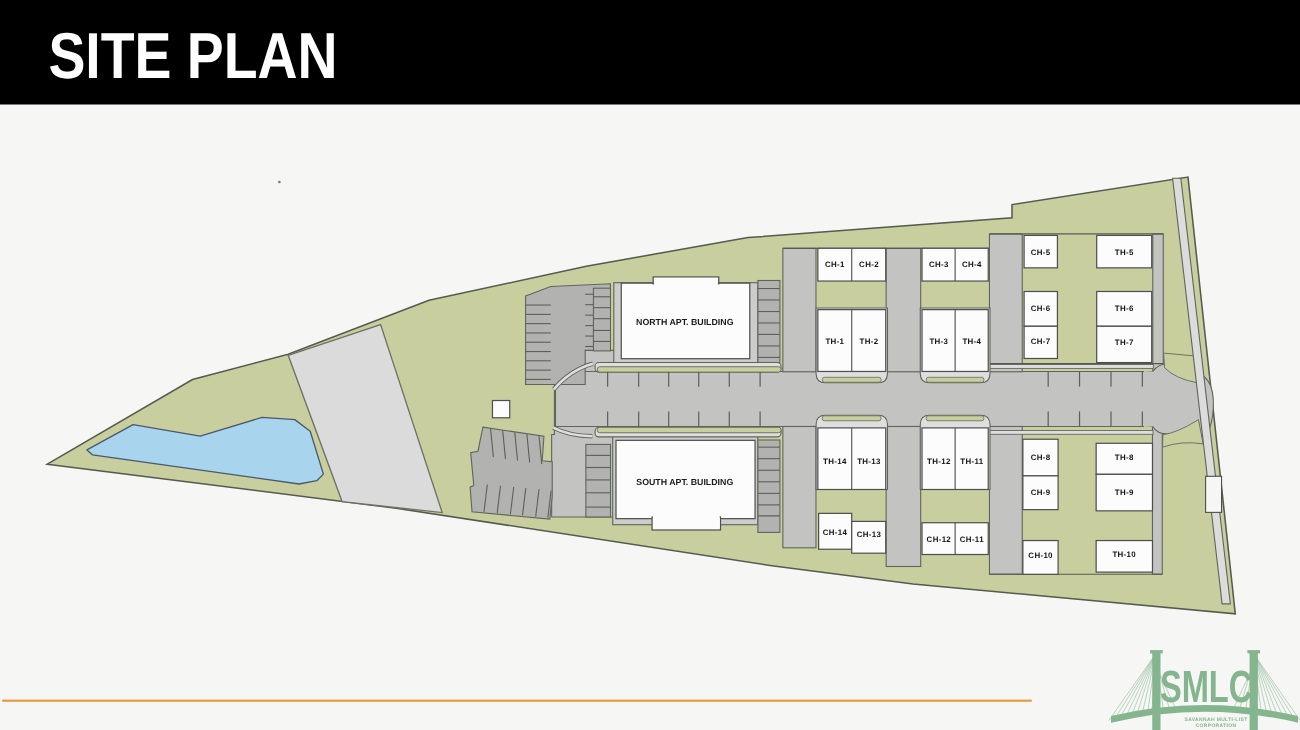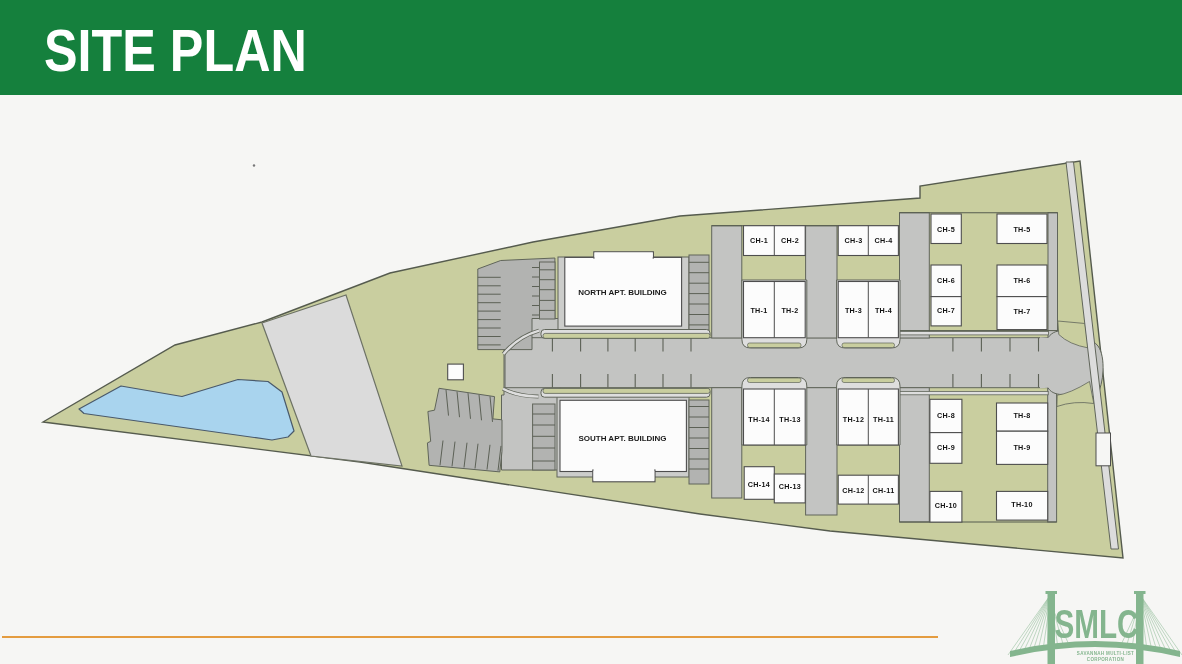--- a/index.html
+++ b/index.html
@@ -1,17 +1,17 @@
 <!DOCTYPE html>
 <html><head>
 <meta charset="utf-8">
 <style>
 html,body{margin:0;padding:0;width:1182px;height:664px;background:#f6f6f4;font-family:"Liberation Sans",sans-serif;overflow:hidden;}
 #page{position:relative;width:1182px;height:664px;}
-#hdr{position:absolute;left:0;top:0;width:1182px;height:95px;background:#15803d;text-align:center;}
+#hdr{position:absolute;left:0;top:0;width:1182px;height:95px;background:#000000;text-align:center;}
 #hdr h1{margin:0;position:absolute;left:44px;top:22px;font-size:59px;line-height:1;font-weight:bold;color:#fff;transform:scaleX(0.853);transform-origin:left top;}
 #plan{position:absolute;left:0;top:0;}
 </style>
 </head>
 <body>
 <div id="page">
 
 <div id="hdr">
 
 <h1>SITE&nbsp;PLAN</h1>

